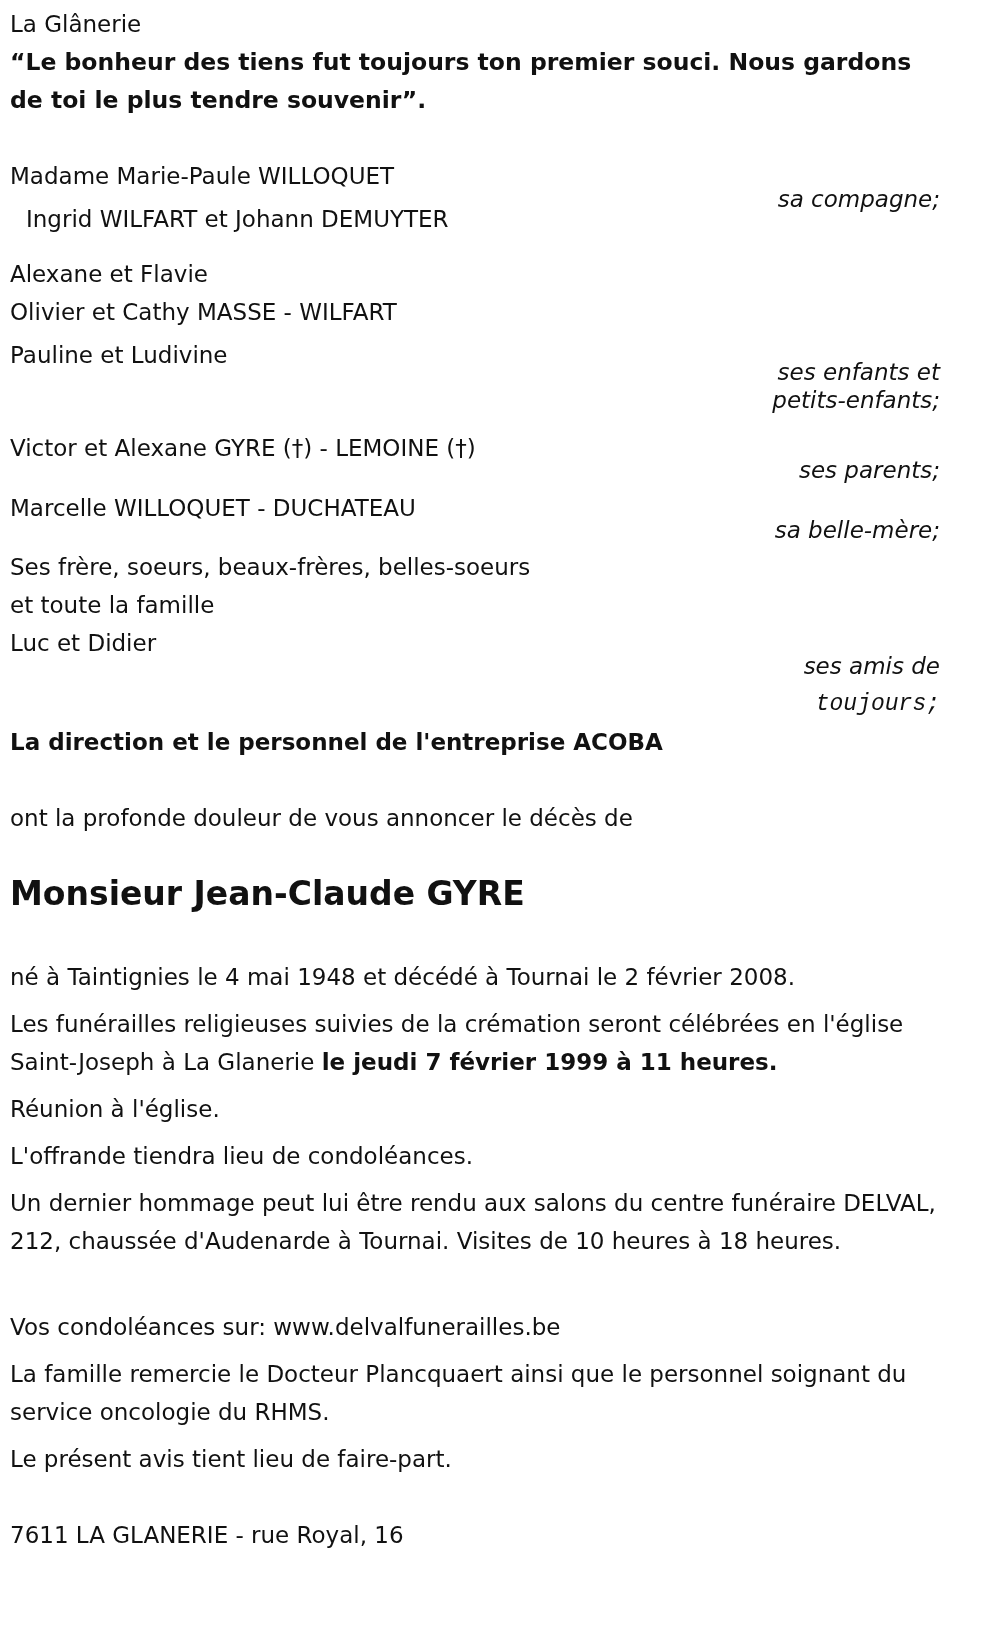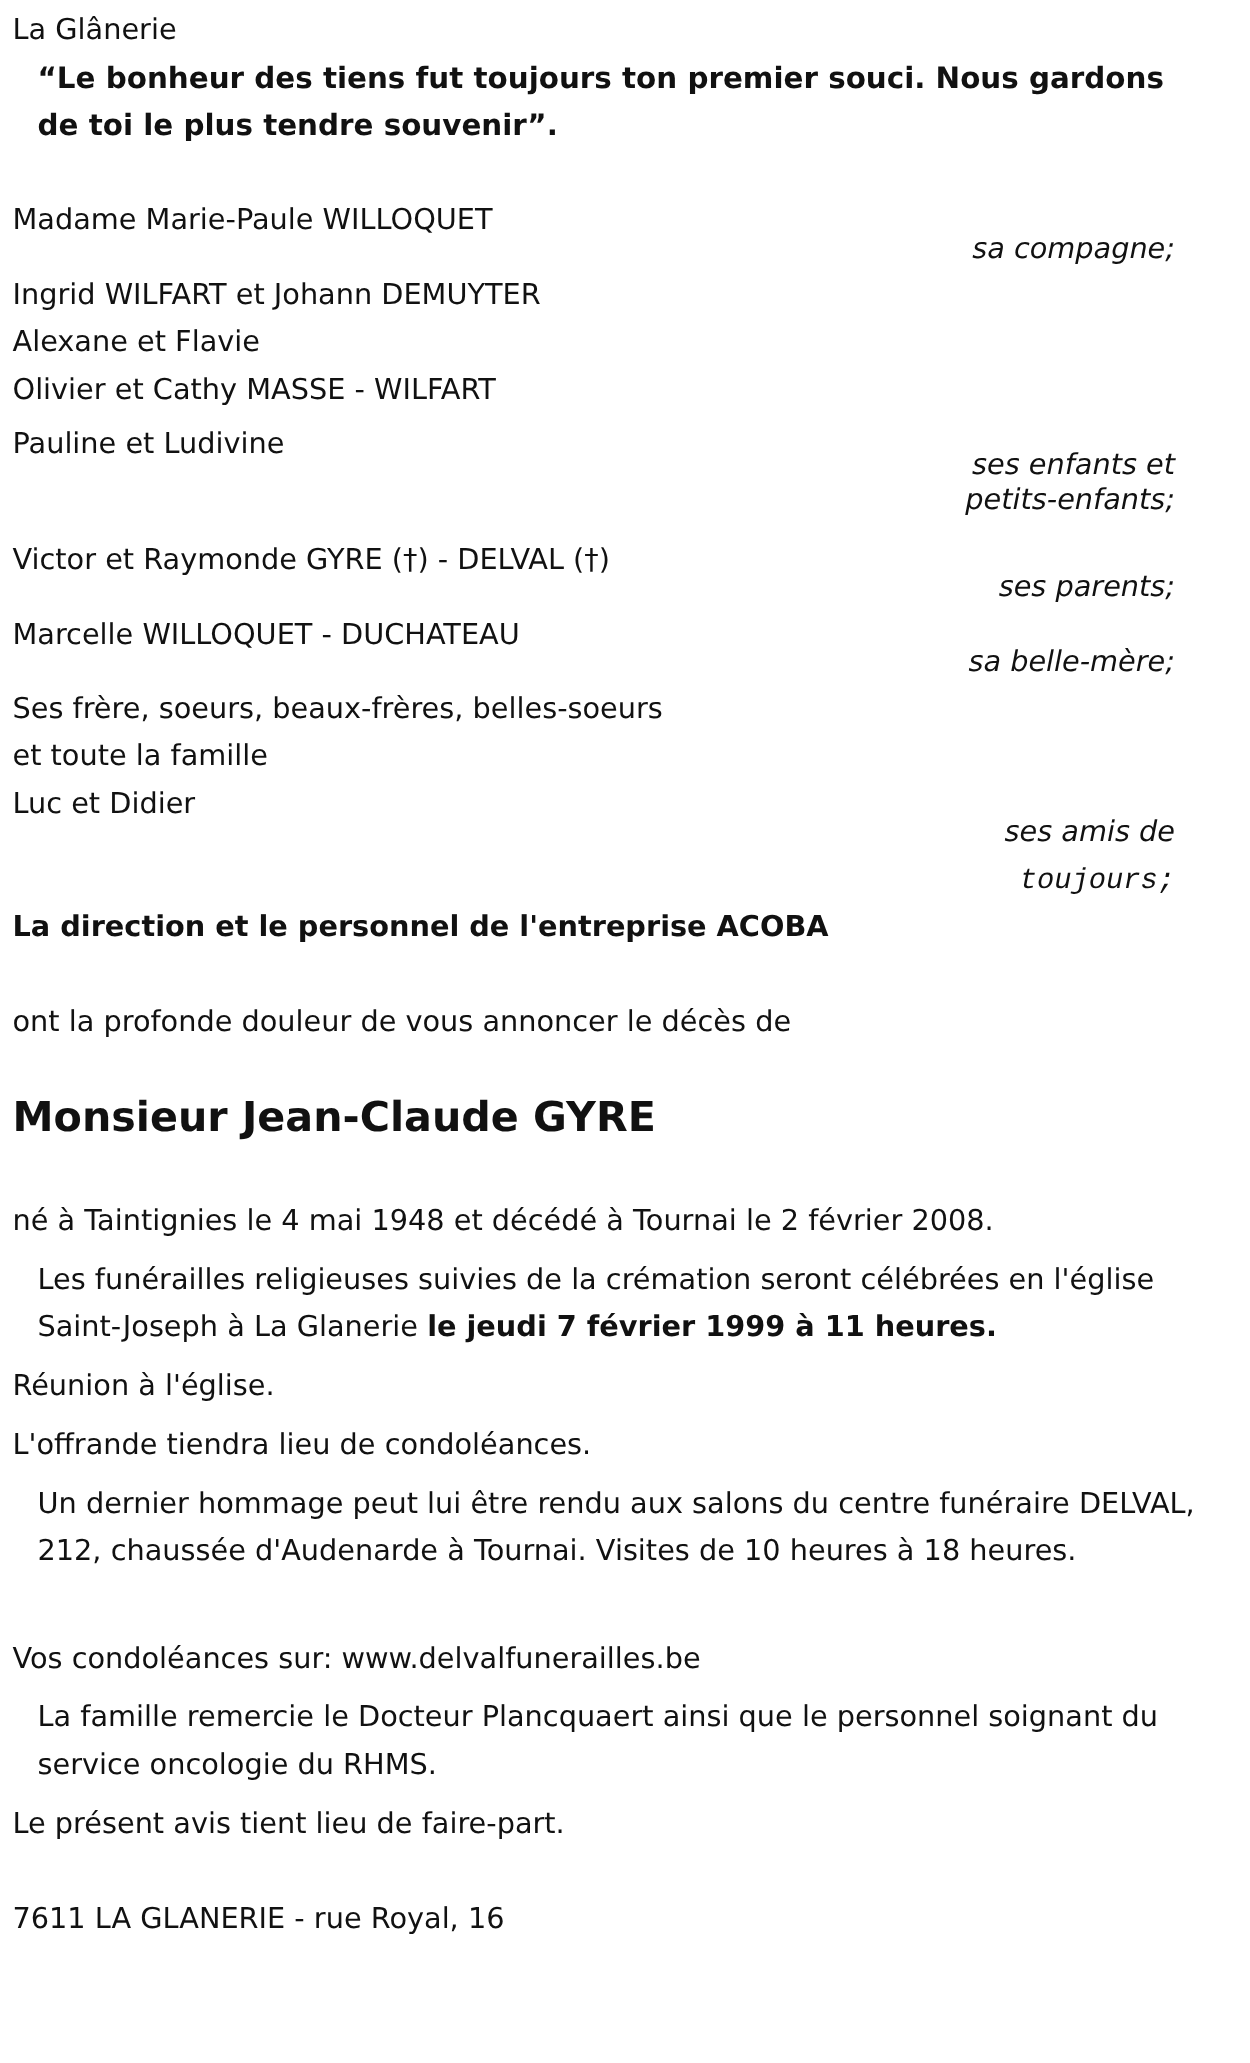--- a/index.html
+++ b/index.html
@@ -8,41 +8,41 @@
       font-family: "DejaVu Sans", sans-serif;
       color: #111111;
       font-size: 23px;
       position: relative;
     }
     .doc { position: absolute; left: 10px; top: 0; width: 930px; }
     .line { position: absolute; left: 0; white-space: nowrap; line-height: 38px; }
     .right { position: absolute; right: 0; white-space: nowrap; font-style: italic; line-height: 38px; text-align: right; }
     .bold { font-weight: bold; }
     .title { font-weight: bold; font-size: 33px; line-height: 44px; }
-    .para { position: absolute; left: 0; width: 930px; line-height: 38px; white-space: normal; margin-left: 20px; }
+    .para { position: absolute; left: 0; width: 930px; line-height: 38px; white-space: normal; }
   </style>
 </head>
 <body>
 
 <div class="doc">
 
   <div class="line" style="top:5px;">La Glânerie</div>
   <div class="para bold" style="top:43px; font-size:23.5px;">“Le bonheur des tiens fut toujours ton premier souci. Nous gardons de toi le plus tendre souvenir”.</div>
 
   <div class="line" style="top:157px;">Madame Marie-Paule WILLOQUET</div>
   <div class="right" style="top:180px;">sa compagne;</div>
 
-  <div class="line" style="top:217px;">Ingrid WILFART et Johann DEMUYTER</div>
+  <div class="line" style="top:200px;margin-left:16px;">Ingrid WILFART et Johann DEMUYTER</div>
   <div class="line" style="top:255px;">Alexane et Flavie</div>
   <div class="line" style="top:293px;">Olivier et Cathy MASSE - WILFART</div>
   <div class="line" style="top:316px;margin-top:20px;">Pauline et Ludivine</div>
   <div class="right" style="top:353px;">ses enfants et</div>
   <div class="right" style="top:381px;">petits-enfants;</div>
 
-  <div class="line" style="top:429px;">Victor et Raymonde GYRE (†) - DELVAL (†)</div>
+  <div class="line" style="top:429px;">Victor et Alexane GYRE (†) - LEMOINE (†)</div>
   <div class="right" style="top:451px;">ses parents;</div>
 
   <div class="line" style="top:489px;">Marcelle WILLOQUET - DUCHATEAU</div>
   <div class="right" style="top:511px;">sa belle-mère;</div>
 
   <div class="line" style="top:548px;">Ses frère, soeurs, beaux-frères, belles-soeurs</div>
   <div class="line" style="top:586px;">et toute la famille</div>
   <div class="line" style="top:624px;">Luc et Didier</div>
   <div class="right" style="top:647px;">ses amis de</div>
   <div class="right" style="top:685px;font-family:Liberation Mono, monospace;">toujours;</div>

